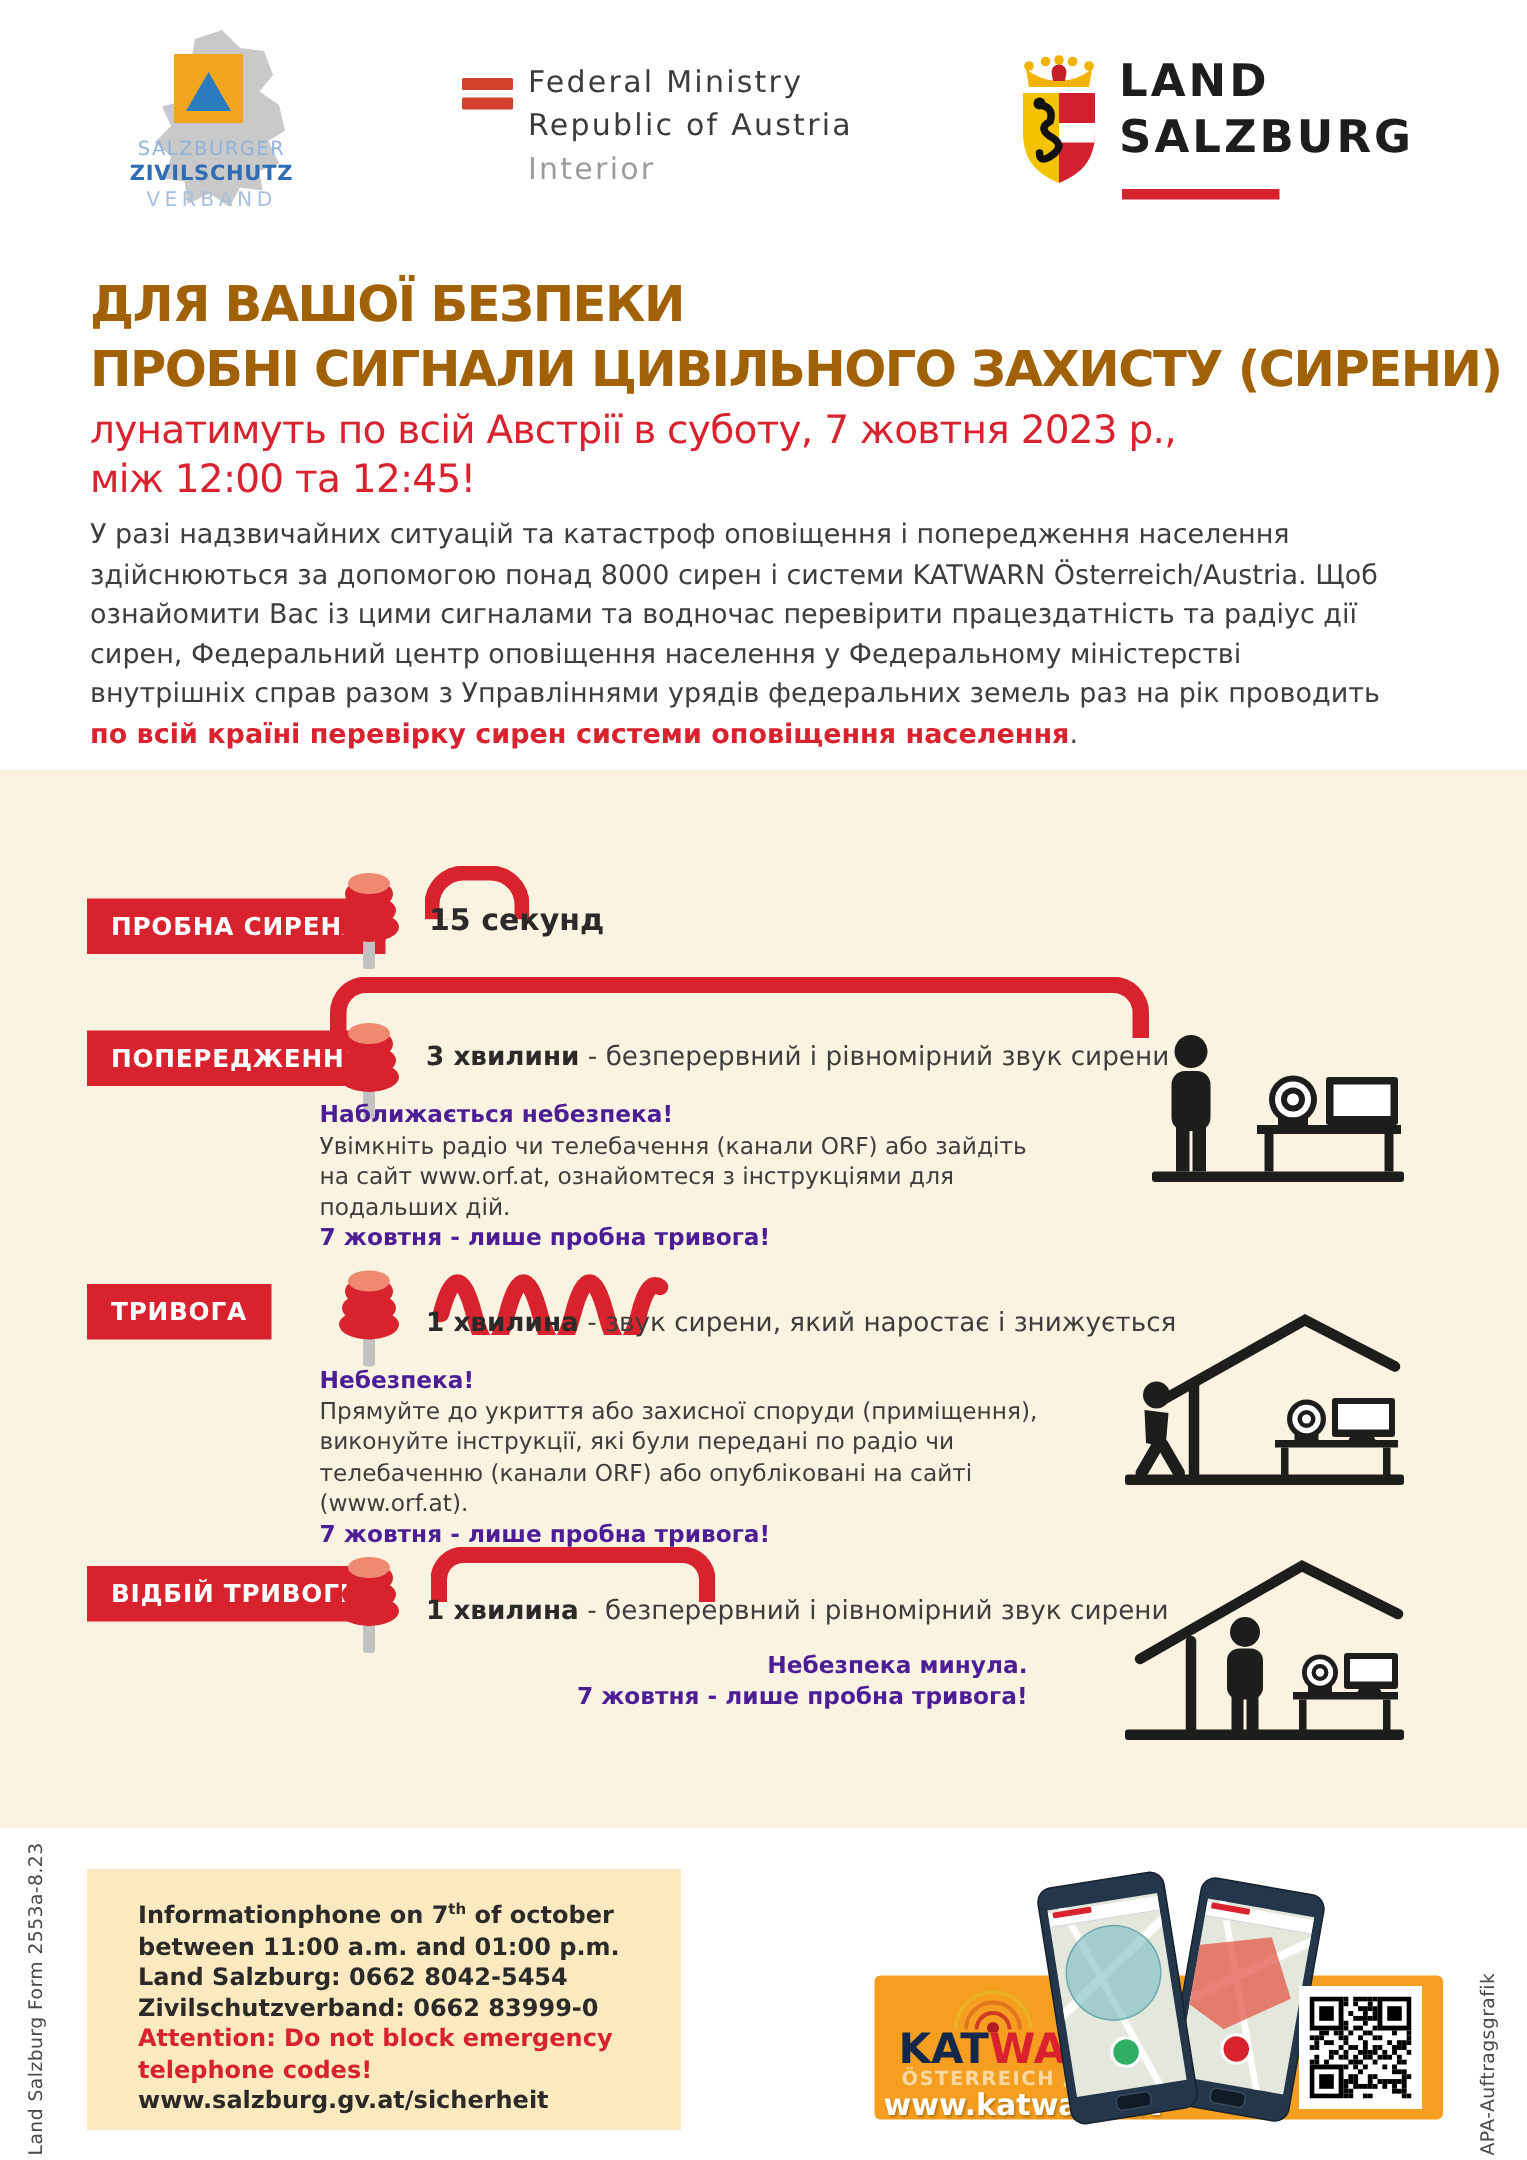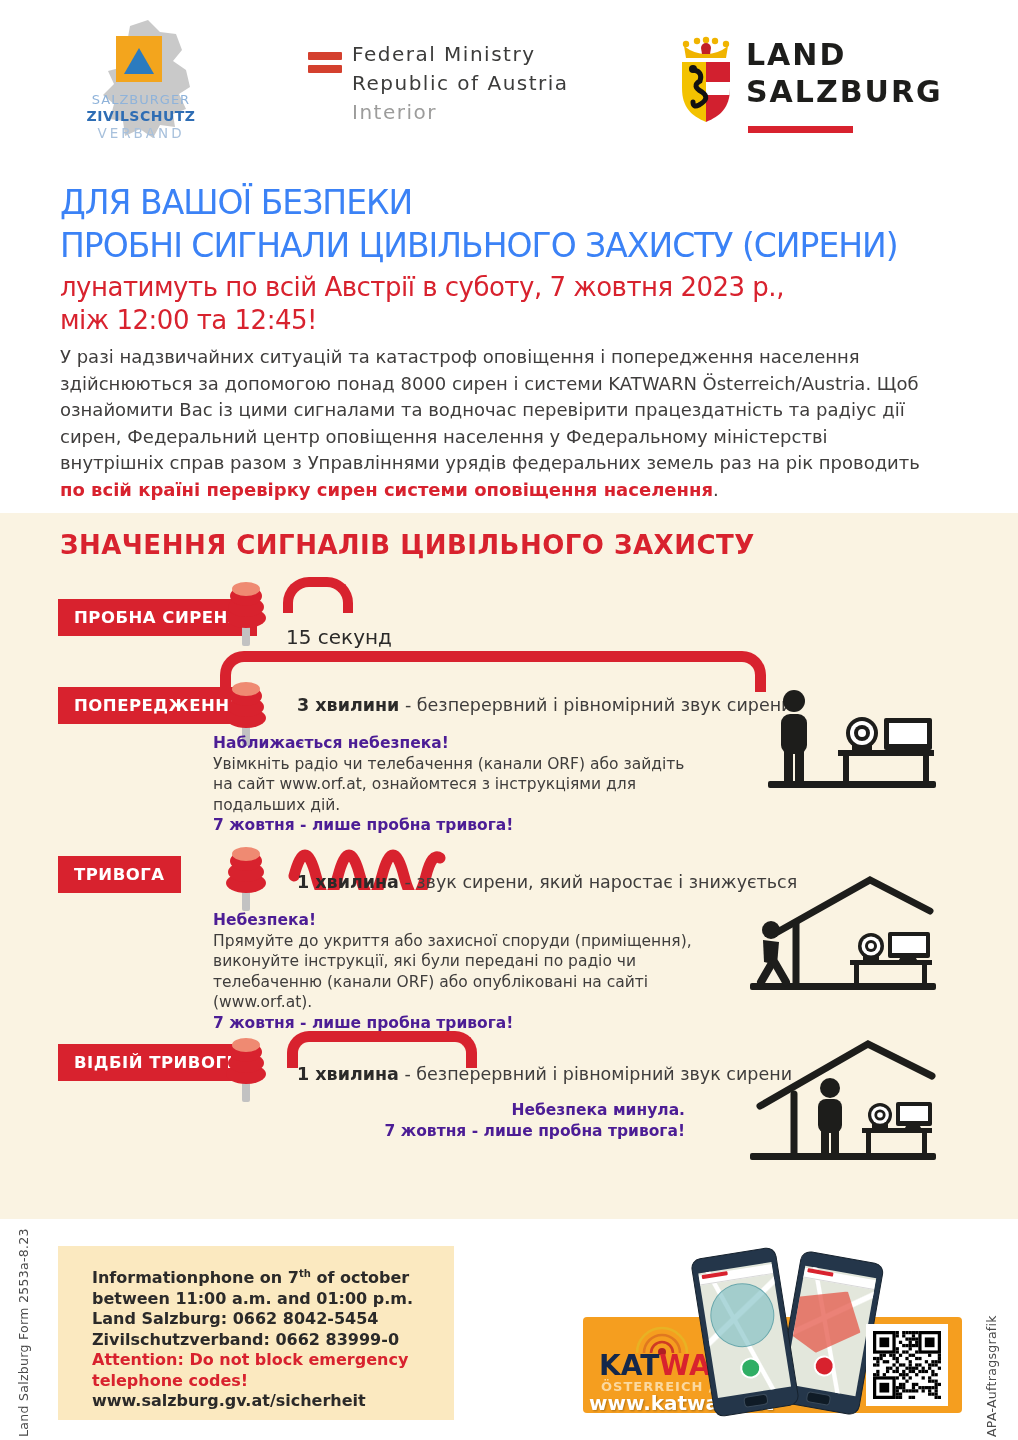--- a/index.html
+++ b/index.html
@@ -26,22 +26,22 @@
   .min-text div{font-size:20px;letter-spacing:1.5px;color:#3c3c3b;line-height:29px;}
   .min-text .grey{color:#9c9c9b;}
 
   #logo-land{position:absolute;left:678px;top:30px;}
   #crest{position:absolute;left:0;top:6px;}
   .land-text{position:absolute;left:68px;top:6px;font-size:30px;font-weight:bold;
              letter-spacing:2px;line-height:37px;color:#1d1d1b;white-space:nowrap;}
   .land-bar{position:absolute;left:70px;top:96px;width:105px;height:7px;background:#d8222e;}
 
   
-  .t-black{position:absolute;left:60px;font-size:33px;font-weight:normal;letter-spacing:-1px;
-           color:#3b82f6;white-space:nowrap;}
+  .t-black{position:absolute;left:60px;font-size:33px;font-weight:bold;letter-spacing:-1px;
+           color:#a16207;white-space:nowrap;}
   #t1{top:183px;} #t2{top:226px;}
   .t-red{position:absolute;left:60px;font-size:26px;font-weight:normal;letter-spacing:-.5px;
          color:#d8222e;white-space:nowrap;}
   #d1{top:272px;} #d2{top:305px;}
 
   .intro{position:absolute;left:60px;top:344px;width:868px;font-size:18px;line-height:26.5px;
          color:#3f3d3c;margin:0;}
   .intro .red{color:#d8222e;font-weight:bold;}
 
   
@@ -58,22 +58,22 @@
   #siren1{left:222px;top:578px;} #siren2{left:222px;top:678px;}
   #siren3{left:222px;top:843px;} #siren4{left:222px;top:1034px;}
 
   .arc{position:absolute;border:10px solid #d8222e;border-bottom:none;}
   #arc1{left:283px;top:577px;width:50px;height:26px;border-radius:26px 26px 0 0;}
   #arc2{left:220px;top:651px;width:524px;height:30px;border-width:11px;border-radius:24px 24px 0 0;}
   #arc4{left:287px;top:1031px;width:168px;height:26px;border-width:11px;border-radius:22px 22px 0 0;}
   #wave3{position:absolute;left:286px;top:836px;width:180px;height:54px;}
 
   .dur{position:absolute;font-size:17.5px;color:#3f3d3c;white-space:nowrap;}
-  .dur b{color:#2b2a29;margin-left:13px;}
-  #dur1{left:286px;top:625px;font-size:20px;color:#2b2a29;font-weight:normal;}
+  .dur b{color:#2b2a29;}
+  #dur1{left:286px;top:601px;font-size:20px;color:#2b2a29;font-weight:bold;}
   #dur2{left:284px;top:695px;} #dur3{left:284px;top:872px;} #dur4{left:284px;top:1064px;}
 
   .desc{position:absolute;left:213px;font-size:15.5px;line-height:20.5px;color:#3f3d3c;}
   .desc b{display:block;color:#4c1d95;}
   .desc .note{margin-top:0;}
   #desc2{top:733px;width:472px;} #desc3{top:910px;width:482px;} #desc4{top:1100px;width:472px;text-align:right;}
 
   .illo{position:absolute;}
   #illoA{left:768px;top:688px;} #illoB{left:750px;top:870px;} #illoC{left:750px;top:1036px;}
 
@@ -180,21 +180,20 @@
   </div>
 
   <div class="t-black" id="t1">ДЛЯ ВАШОЇ БЕЗПЕКИ</div>
   <div class="t-black" id="t2">ПРОБНІ СИГНАЛИ ЦИВІЛЬНОГО ЗАХИСТУ (СИРЕНИ)</div>
   <div class="t-red" id="d1">лунатимуть по всій Австрії в суботу, 7 жовтня 2023 р.,</div>
   <div class="t-red" id="d2">між 12:00 та 12:45!</div>
 
   <p class="intro"><span>У разі надзвичайних ситуацій та катастроф оповіщення і попередження населення здійснюються за допомогою понад 8000 сирен і системи KATWARN Österreich/Austria. Щоб ознайомити Вас із цими сигналами та водночас перевірити працездатність та радіус дії сирен, Федеральний центр оповіщення населення у Федеральному міністерстві внутрішніх справ разом з Управліннями урядів федеральних земель раз на рік проводить </span><span class="red">по всій країні перевірку сирен системи оповіщення населення</span><span>.</span></p>
 
   <div class="cream"></div>
-  <h3 class="sec-heading">ЗНАЧЕННЯ СИГНАЛІВ ЦИВІЛЬНОГО ЗАХИСТУ</h3>
 
   <div class="badge" id="badge1">ПРОБНА СИРЕНА</div>
   <svg class="siren" id="siren1" viewBox="0 0 48 70">
     <rect x="20" y="44" width="8" height="24" rx="2" fill="#c2c2c2"></rect>
     <ellipse cx="24" cy="40" rx="20" ry="10" fill="#d8222e"></ellipse>
       <ellipse cx="24" cy="29" rx="18" ry="10" fill="#d8222e"></ellipse>
     <ellipse cx="24" cy="18" rx="16" ry="10" fill="#d8222e"></ellipse>
       <ellipse cx="24" cy="11" rx="14" ry="7" fill="#ef8a72"></ellipse>
   </svg>
   <div class="arc" id="arc1"></div>

